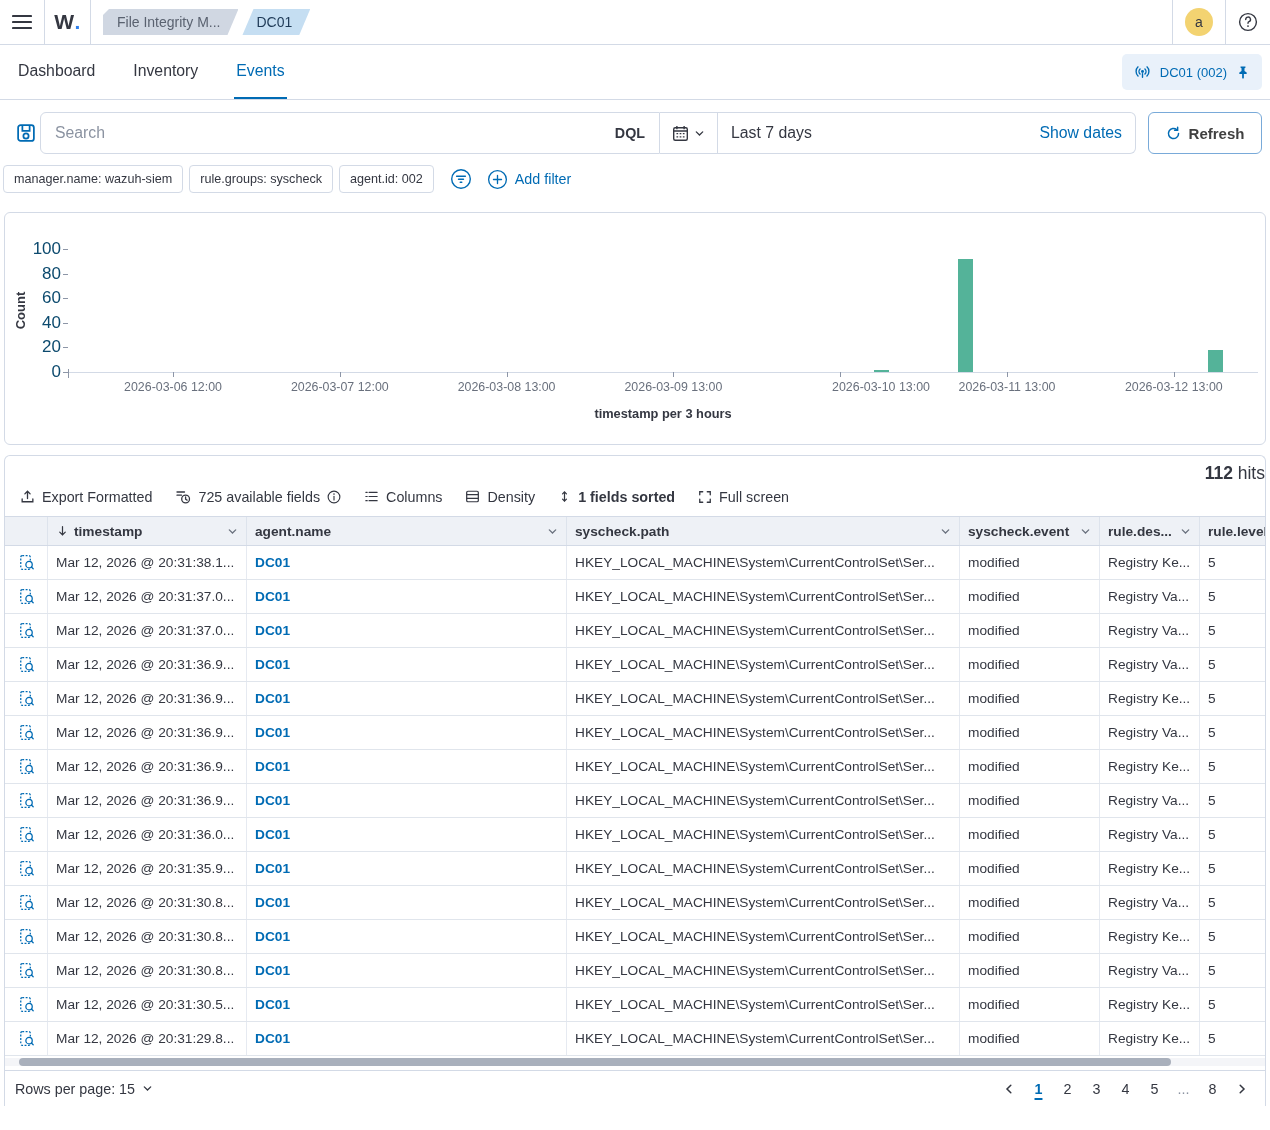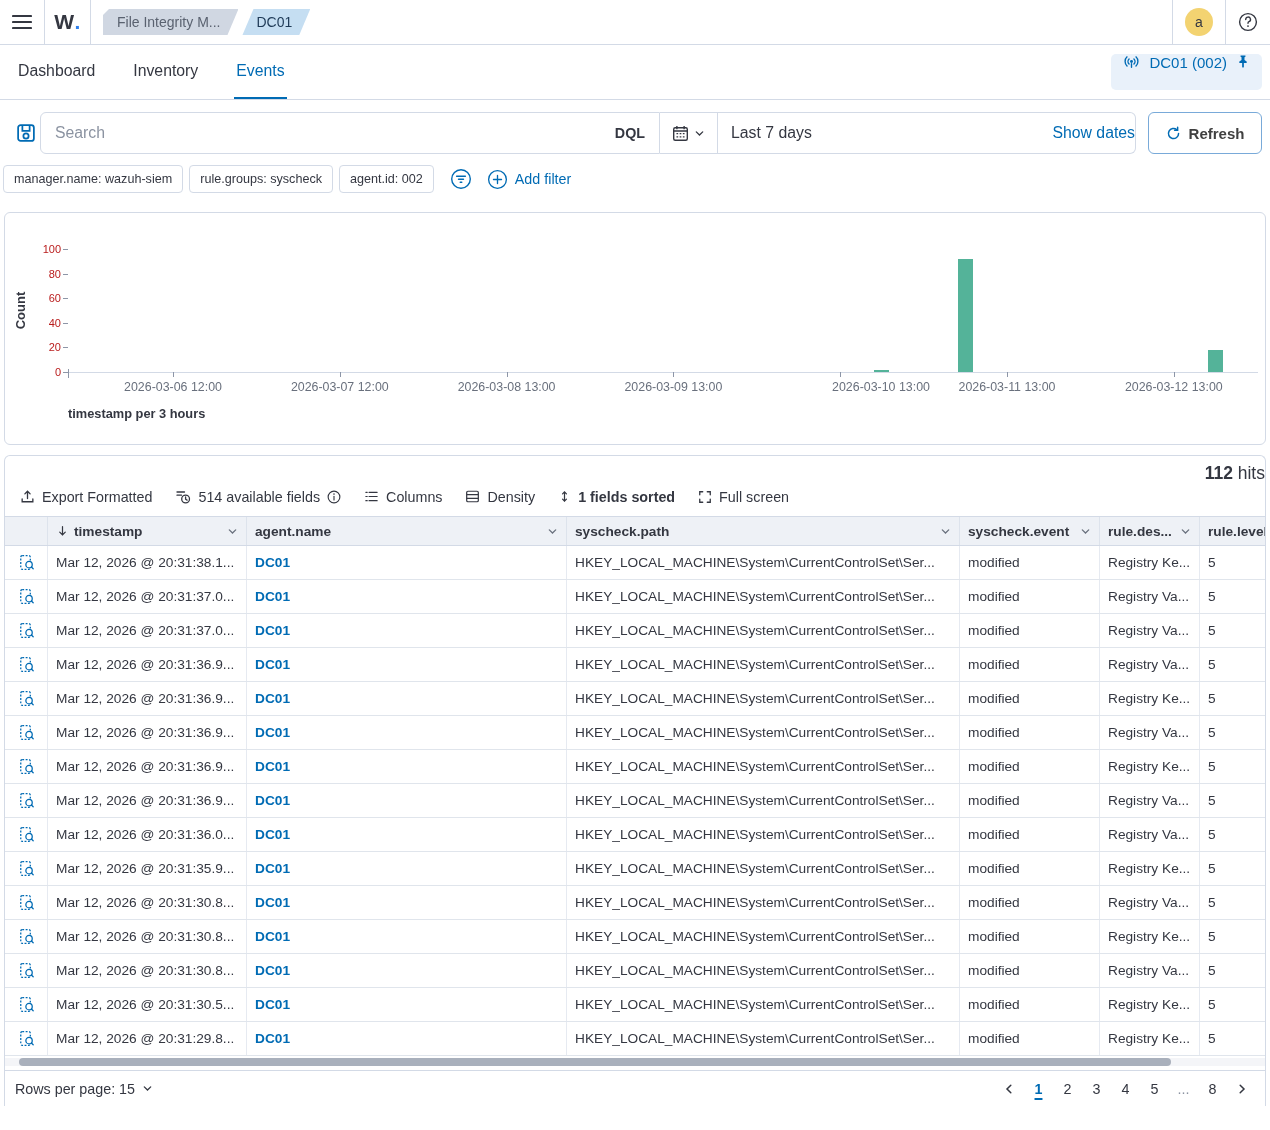--- a/index.html
+++ b/index.html
@@ -21,47 +21,47 @@
   .topbar .spacer{flex:1}
   .avatar-wrap{width:52px;height:45px;display:flex;align-items:center;justify-content:center}
   .avatar{width:28px;height:28px;border-radius:50%;background:#f3d371;color:#343741;display:flex;align-items:center;justify-content:center;font-size:14px}
   .help-wrap{width:44px;height:45px;display:flex;align-items:center;justify-content:center}
 
   
   .tabsbar{height:55px;display:flex;align-items:center;border-bottom:1px solid #d3dae6;padding:0 8px 0 16px}
   .tabs{display:flex;height:100%;gap:34px}
   .tab{height:100%;display:flex;align-items:center;font-size:15.8px;padding:0 2px;border-bottom:2px solid transparent;color:#343741}
   .tab.active{color:#006bb4;border-bottom-color:#006bb4}
-  .agent-badge{margin-left:auto;height:36px;background:#e9f1fa;border-radius:5px;display:flex;align-items:flex-start;gap:9px;padding:0 12px;color:#006bb4;font-size:15px;font-weight:500}
+  .agent-badge{margin-left:auto;height:36px;background:#e9f1fa;border-radius:5px;display:flex;align-items:center;gap:9px;padding:0 12px;color:#006bb4;font-size:13px;font-weight:500}
 
   
   .querybar{display:flex;align-items:center;padding:12px 8px 0 12px}
   .save-btn{width:28px;height:42px;display:flex;align-items:center;justify-content:center;flex:none}
   .search-box{flex:none;width:620px;height:42px;border:1px solid #d3dae6;border-radius:6px 0 0 6px;display:flex;align-items:center;padding:0 14px;background:#fff}
   .search-placeholder{color:#8b93a1;font-size:15.8px}
   .dql{margin-left:auto;font-size:14.3px;font-weight:600;color:#343741}
   .datepicker{flex:none;width:476px;height:42px;border:1px solid #d3dae6;border-left:none;border-radius:0 6px 6px 0;display:flex;background:#fff}
   .cal-btn{width:58px;height:100%;display:flex;align-items:center;justify-content:center;gap:5px;border-right:1px solid #d3dae6;flex:none}
   .time-range{margin-left:13px;font-size:15.8px}
-  .show-dates{margin-left:auto;color:#006bb4;font-size:15.8px}
+  .show-dates{margin-left:auto;margin-right:13px;color:#006bb4;font-size:15.8px}
   .refresh-btn{margin-left:12px;flex:none;width:114px;height:42px;border:1px solid #79aad9;border-radius:6px;color:#404040;font-weight:600;font-size:15px;display:flex;align-items:center;justify-content:center;gap:8px;background:#fff}
 
   
   .filterbar{display:flex;align-items:center;padding:11px 24px 0 3px}
   .pill{height:28px;border:1px solid #d3dae6;border-radius:4px;background:#fff;display:flex;align-items:center;padding:0 10px;font-size:12.6px;margin-right:6px}
   .filter-actions-btn{margin-left:10px;display:flex;align-items:center}
   .add-filter{margin-left:15px;display:flex;align-items:center;gap:7px;color:#006bb4;font-size:14.3px}
 
   
   .chart-panel{margin:19px 4px 0;height:233px;border:1px solid #d3dae6;border-radius:6px;position:relative;background:#fff}
   .chart-area{position:absolute;inset:0}
   .chart-ylabel{position:absolute;left:2px;top:36px;height:123px;width:28px;display:flex;align-items:center;justify-content:center}
   .chart-ylabel span{transform:rotate(-90deg);font-weight:700;font-size:13px;white-space:nowrap;color:#343741}
-  .chart-xlabel{position:absolute;left:63px;top:193px;width:1190px;text-align:left;font-weight:700;font-size:12.8px;color:#343741}
-  .c-ylab{position:absolute;font-size:11px;color:#b91c1c;text-align:right;line-height:14px}
+  .chart-xlabel{position:absolute;left:63px;top:193px;width:1190px;text-align:center;font-weight:700;font-size:12.8px;color:#343741}
+  .c-ylab{position:absolute;font-size:17px;color:#0c4a6e;text-align:right;line-height:14px}
   .c-xlab{position:absolute;font-size:12.4px;color:#69707d;text-align:center;line-height:14px}
   .c-dash{position:absolute;background:#8d96a7}
   .c-baseline{position:absolute;background:#d3dae6}
   .c-bar{position:absolute}
 
   
   .results-panel{margin:10px 4px 0;border:1px solid #d3dae6;border-bottom:none;border-radius:6px 6px 0 0;background:#fff}
   .hits-line{padding-top:7px;text-align:right;font-size:17.5px;height:27px}
   .hits-line b{font-weight:700}
   .range-line{text-align:center;font-size:15.8px;height:26px;color:#343741}
@@ -254,21 +254,21 @@
           <path d="M2.3 10.6v3h11.4v-3"></path>
         </svg>
       <span>Export Formatted</span>
     </button>
     <button class="tool">
       <svg width="16" height="16" viewBox="0 0 16 16" fill="none" stroke="#343741" stroke-width="1.3" stroke-linecap="round">
           <path d="M2 3h7.5M2 6.2h4.5"></path>
           <circle cx="10.6" cy="10" r="3.9"></circle>
           <path d="M10.6 8v2.2l1.5.9"></path>
         </svg>
-      <span>514 available fields</span>
+      <span>725 available fields</span>
       <svg width="14" height="14" viewBox="0 0 16 16" fill="none" stroke="#343741" stroke-width="1.3">
           <circle cx="8" cy="8" r="6.7"></circle>
           <path d="M8 7.3v4" stroke-linecap="round"></path>
           <circle cx="8" cy="4.7" r="0.9" fill="#343741" stroke="none"></circle>
         </svg>
     </button>
     <button class="tool">
       <svg width="15" height="15" viewBox="0 0 16 16" stroke="#343741" stroke-width="1.3" stroke-linecap="round">
           <path d="M2 3.5h1.4M5.4 3.5H14M2 8h1.4M5.4 8H14M2 12.5h1.4M5.4 12.5H14"></path>
         </svg>

